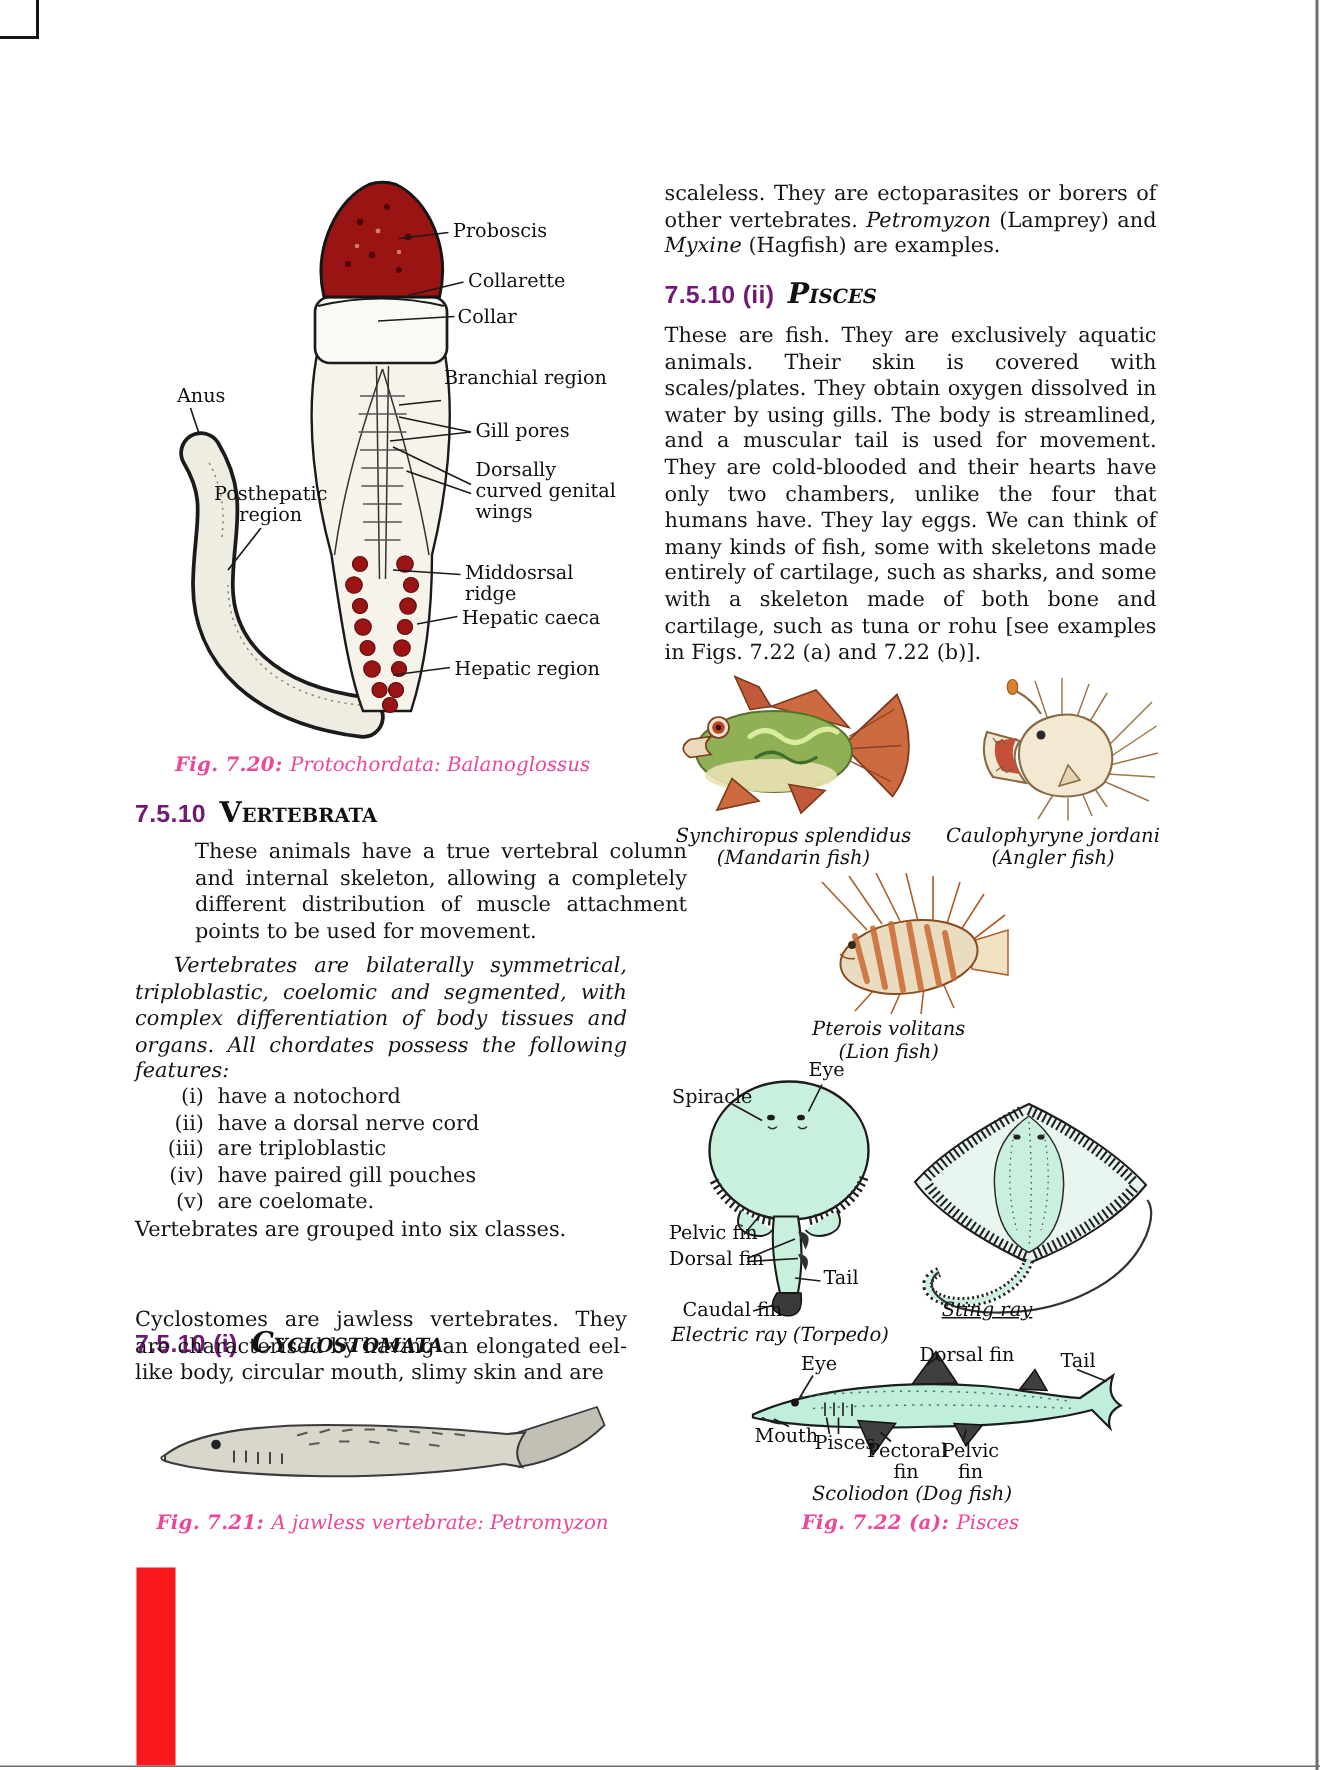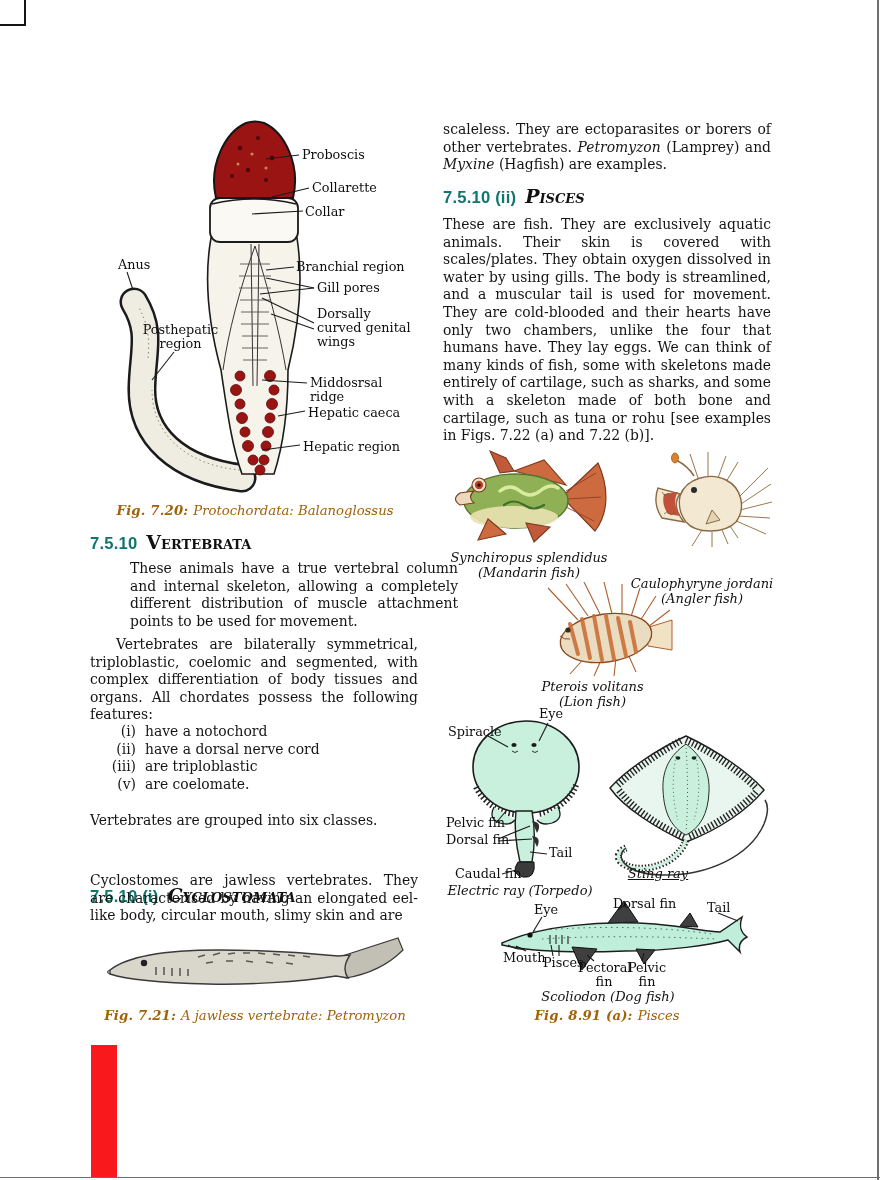--- a/index.html
+++ b/index.html
@@ -4,24 +4,24 @@
 <style>
   html,body{margin:0;padding:0;background:#ffffff;}
   .page{position:relative;width:880px;height:1180px;background:#fff;overflow:hidden;
         font-family:"DejaVu Serif",serif;color:#161616;}
   .abs{position:absolute;}
   .body-text{margin:0;font-size:13.9px;line-height:17.6px;text-align:justify;color:#141414;}
   .indent{text-indent:26px;}
   .feat{display:flex;font-size:13.9px;line-height:17.6px;}
   .feat .n{width:46px;text-align:right;padding-right:9px;flex:none;}
   .heading{position:absolute;white-space:nowrap;}
-  .hnum{font-family:"Liberation Sans",sans-serif;font-weight:700;font-size:16.6px;letter-spacing:.2px;color:#0f766e;}
+  .hnum{font-family:"Liberation Sans",sans-serif;font-weight:700;font-size:16.6px;letter-spacing:.2px;color:#701a75;}
   .hword{font-family:"DejaVu Serif",serif;font-weight:700;font-variant:small-caps;font-size:19px;margin-left:9px;color:#111;}
   .hword.it{font-style:italic;}
-  .cap{position:absolute;font-size:13.2px;font-style:italic;text-align:center;color:#a16207;line-height:15px;}
+  .cap{position:absolute;font-size:13.2px;font-style:italic;text-align:center;color:#ec4899;line-height:15px;}
   .cap b{margin-right:5px;letter-spacing:.2px;}
   .fishcap{position:absolute;font-size:13px;font-style:italic;text-align:center;line-height:15.4px;color:#111;}
   .lbl{position:absolute;font-size:12.8px;line-height:13.8px;white-space:nowrap;color:#0e0e0e;}
   .lbl.wrap{white-space:normal;}
   .lbl.ctr{text-align:center;}
   i{font-style:italic;}
   svg{display:block;}
 </style>
 </head>
 <body>
@@ -96,53 +96,57 @@
         <line x1="217" y1="265" x2="172" y2="262"></line>
         <line x1="215" y1="293" x2="188" y2="298"></line>
         <line x1="210" y1="327" x2="172" y2="332"></line>
         <line x1="37" y1="154" x2="43" y2="172"></line>
         <line x1="84" y1="234" x2="62" y2="262"></line>
       </g>
     </svg>
     <span class="lbl" style="left:212px;top:30px;">Proboscis</span>
     <span class="lbl" style="left:222px;top:63px;">Collarette</span>
     <span class="lbl" style="left:215px;top:87px;">Collar</span>
-    <span class="lbl" style="left:206px;top:142px;">Branchial region</span>
+    <span class="lbl" style="left:206px;top:128px;">Branchial region</span>
     <span class="lbl" style="left:227px;top:163px;">Gill pores</span>
     <span class="lbl wrap" style="left:227px;top:189px;width:100px;">Dorsally curved genital wings</span>
     <span class="lbl wrap" style="left:220px;top:258px;width:86px;">Middosrsal ridge</span>
     <span class="lbl" style="left:218px;top:288px;">Hepatic caeca</span>
     <span class="lbl" style="left:213px;top:322px;">Hepatic region</span>
     <span class="lbl" style="left:28px;top:140px;">Anus</span>
     <span class="lbl wrap ctr" style="left:38px;top:205px;width:105px;">Posthepatic region</span>
   </div>
 
   <div class="cap" style="left:90px;top:503px;width:330px;">
     <b>Fig. 7.20:</b><span>Protochordata: Balanoglossus</span>
   </div>
 
   <div class="heading" style="left:90px;top:531px;">
     <span class="hnum">7.5.10</span><span class="hword">Vertebrata</span>
   </div>
 
   <p class="body-text abs" style="left:90px;top:560px;width:328px;margin-left:40px;">These animals have a true vertebral column and internal skeleton, allowing a completely different distribution of muscle attachment points to be used for movement.</p>
-  <p class="body-text abs indent" style="left:90px;top:636px;width:328px;">Vertebrates are bilaterally symmetrical, triploblastic, coelomic and segmented, with complex differentiation of body tissues and organs. All chordates possess the following features:</p>
+  <p class="body-text abs indent" style="left:90px;top:636px;width:328px;font-style:italic;">Vertebrates are bilaterally symmetrical, triploblastic, coelomic and segmented, with complex differentiation of body tissues and organs. All chordates possess the following features:</p>
 
   <div class="abs" style="left:90px;top:723px;width:328px;">
     <div class="feat">
         <span class="n">(i)</span>
         <span>have a notochord</span>
       </div>
     <div class="feat">
         <span class="n">(ii)</span>
         <span>have a dorsal nerve cord</span>
       </div>
     <div class="feat">
         <span class="n">(iii)</span>
         <span>are triploblastic</span>
+      </div>
+    <div class="feat">
+        <span class="n">(iv)</span>
+        <span>have paired gill pouches</span>
       </div>
     <div class="feat">
         <span class="n">(v)</span>
         <span>are coelomate.</span>
       </div>
   </div>
   <p class="body-text abs" style="left:90px;top:812px;width:328px;text-align:left;">Vertebrates are grouped into six classes.</p>
 
   <div class="heading" style="left:90px;top:843px;margin-top:41px;">
     <span class="hnum">7.5.10 (i)</span><span class="hword it">Cyclostomata</span>
@@ -208,21 +212,21 @@
       <ellipse cx="47" cy="8" rx="3.5" ry="5" fill="#d9822e" stroke="#a05a18" stroke-width="0.8"></ellipse>
       <circle cx="66" cy="40" r="3" fill="#2a2a2a"></circle>
       <path d="M84,60 l-6,14 l14,-4 Z" fill="#e3d4b4" stroke="#8a6a44" stroke-width="1"></path>
     </svg>
   </div>
 
   <div class="fishcap" style="left:443px;top:550px;width:172px;">
     <div>Synchiropus splendidus</div>
     <div>(Mandarin fish)</div>
   </div>
-  <div class="fishcap" style="left:622px;top:576px;width:160px;">
+  <div class="fishcap" style="left:622px;top:550px;width:160px;">
     <div>Caulophyryne jordani</div>
     <div>(Angler fish)</div>
   </div>
 
   <div class="abs" style="left:518px;top:582px;width:158px;height:96px;">
     <svg width="158" height="96" viewBox="0 0 158 96">
       <g stroke="#b06030" stroke-width="1.1" fill="none">
         <path d="M60,38 L30,6 M70,34 L48,2 M82,32 L66,0 M94,32 L86,0 M104,34 L104,2 M112,38 L122,6 M120,42 L138,14 M126,48 L152,28"></path>
         <path d="M70,72 L52,92 M84,76 L76,94 M98,76 L96,94 M110,72 L118,90"></path>
       </g>
@@ -326,16 +330,16 @@
     <span class="lbl" style="left:123px;top:4px;">Dorsal fin</span>
     <span class="lbl" style="left:217px;top:8px;">Tail</span>
     <span class="lbl" style="left:13px;top:58px;">Mouth</span>
     <span class="lbl" style="left:53px;top:63px;">Pisces</span>
     <span class="lbl wrap ctr" style="left:88px;top:68px;width:52px;">Pectoral fin</span>
     <span class="lbl wrap ctr" style="left:136px;top:68px;width:42px;">Pelvic fin</span>
     <div class="fishcap" style="left:18px;top:96px;width:200px;">Scoliodon (Dog fish)</div>
   </div>
 
   <div class="cap" style="left:443px;top:1008px;width:328px;">
-    <b>Fig. 8.91 (a):</b><span>Pisces</span>
+    <b>Fig. 7.22 (a):</b><span>Pisces</span>
   </div>
 
 </div>
 
 </body></html>

